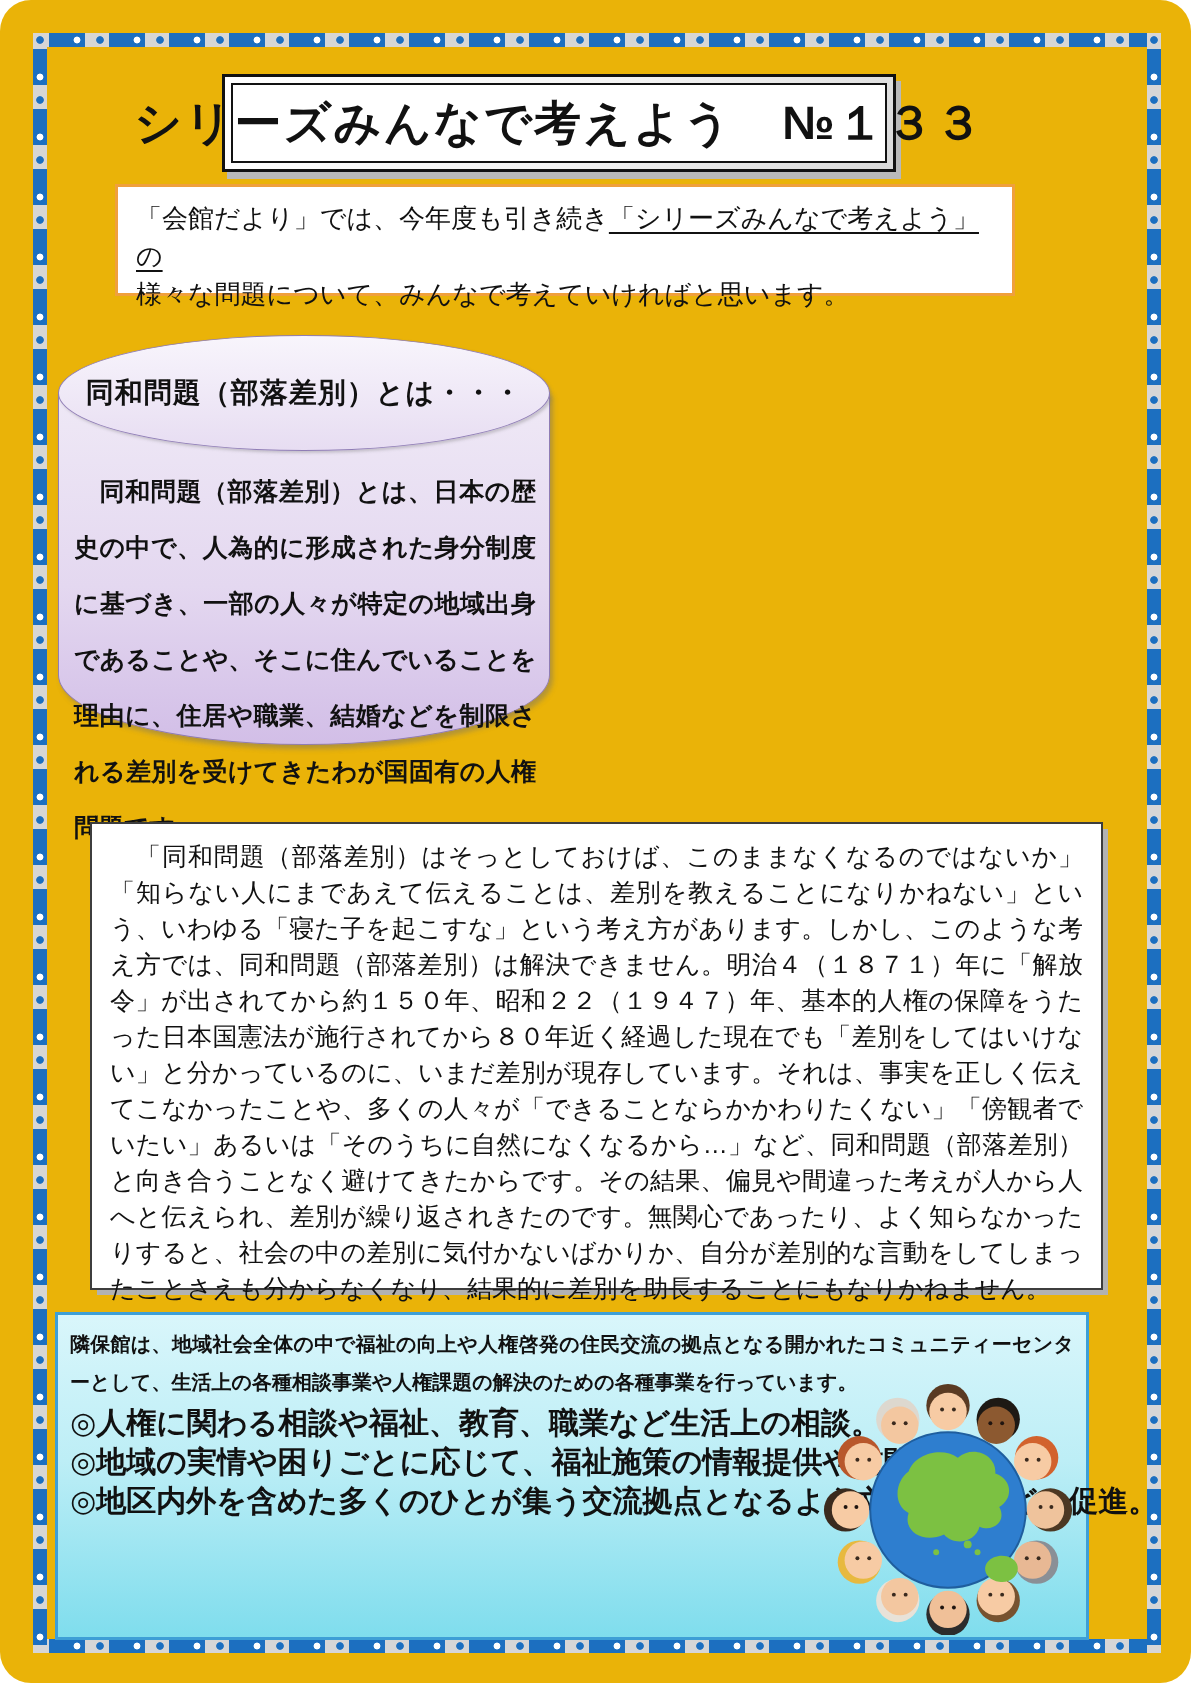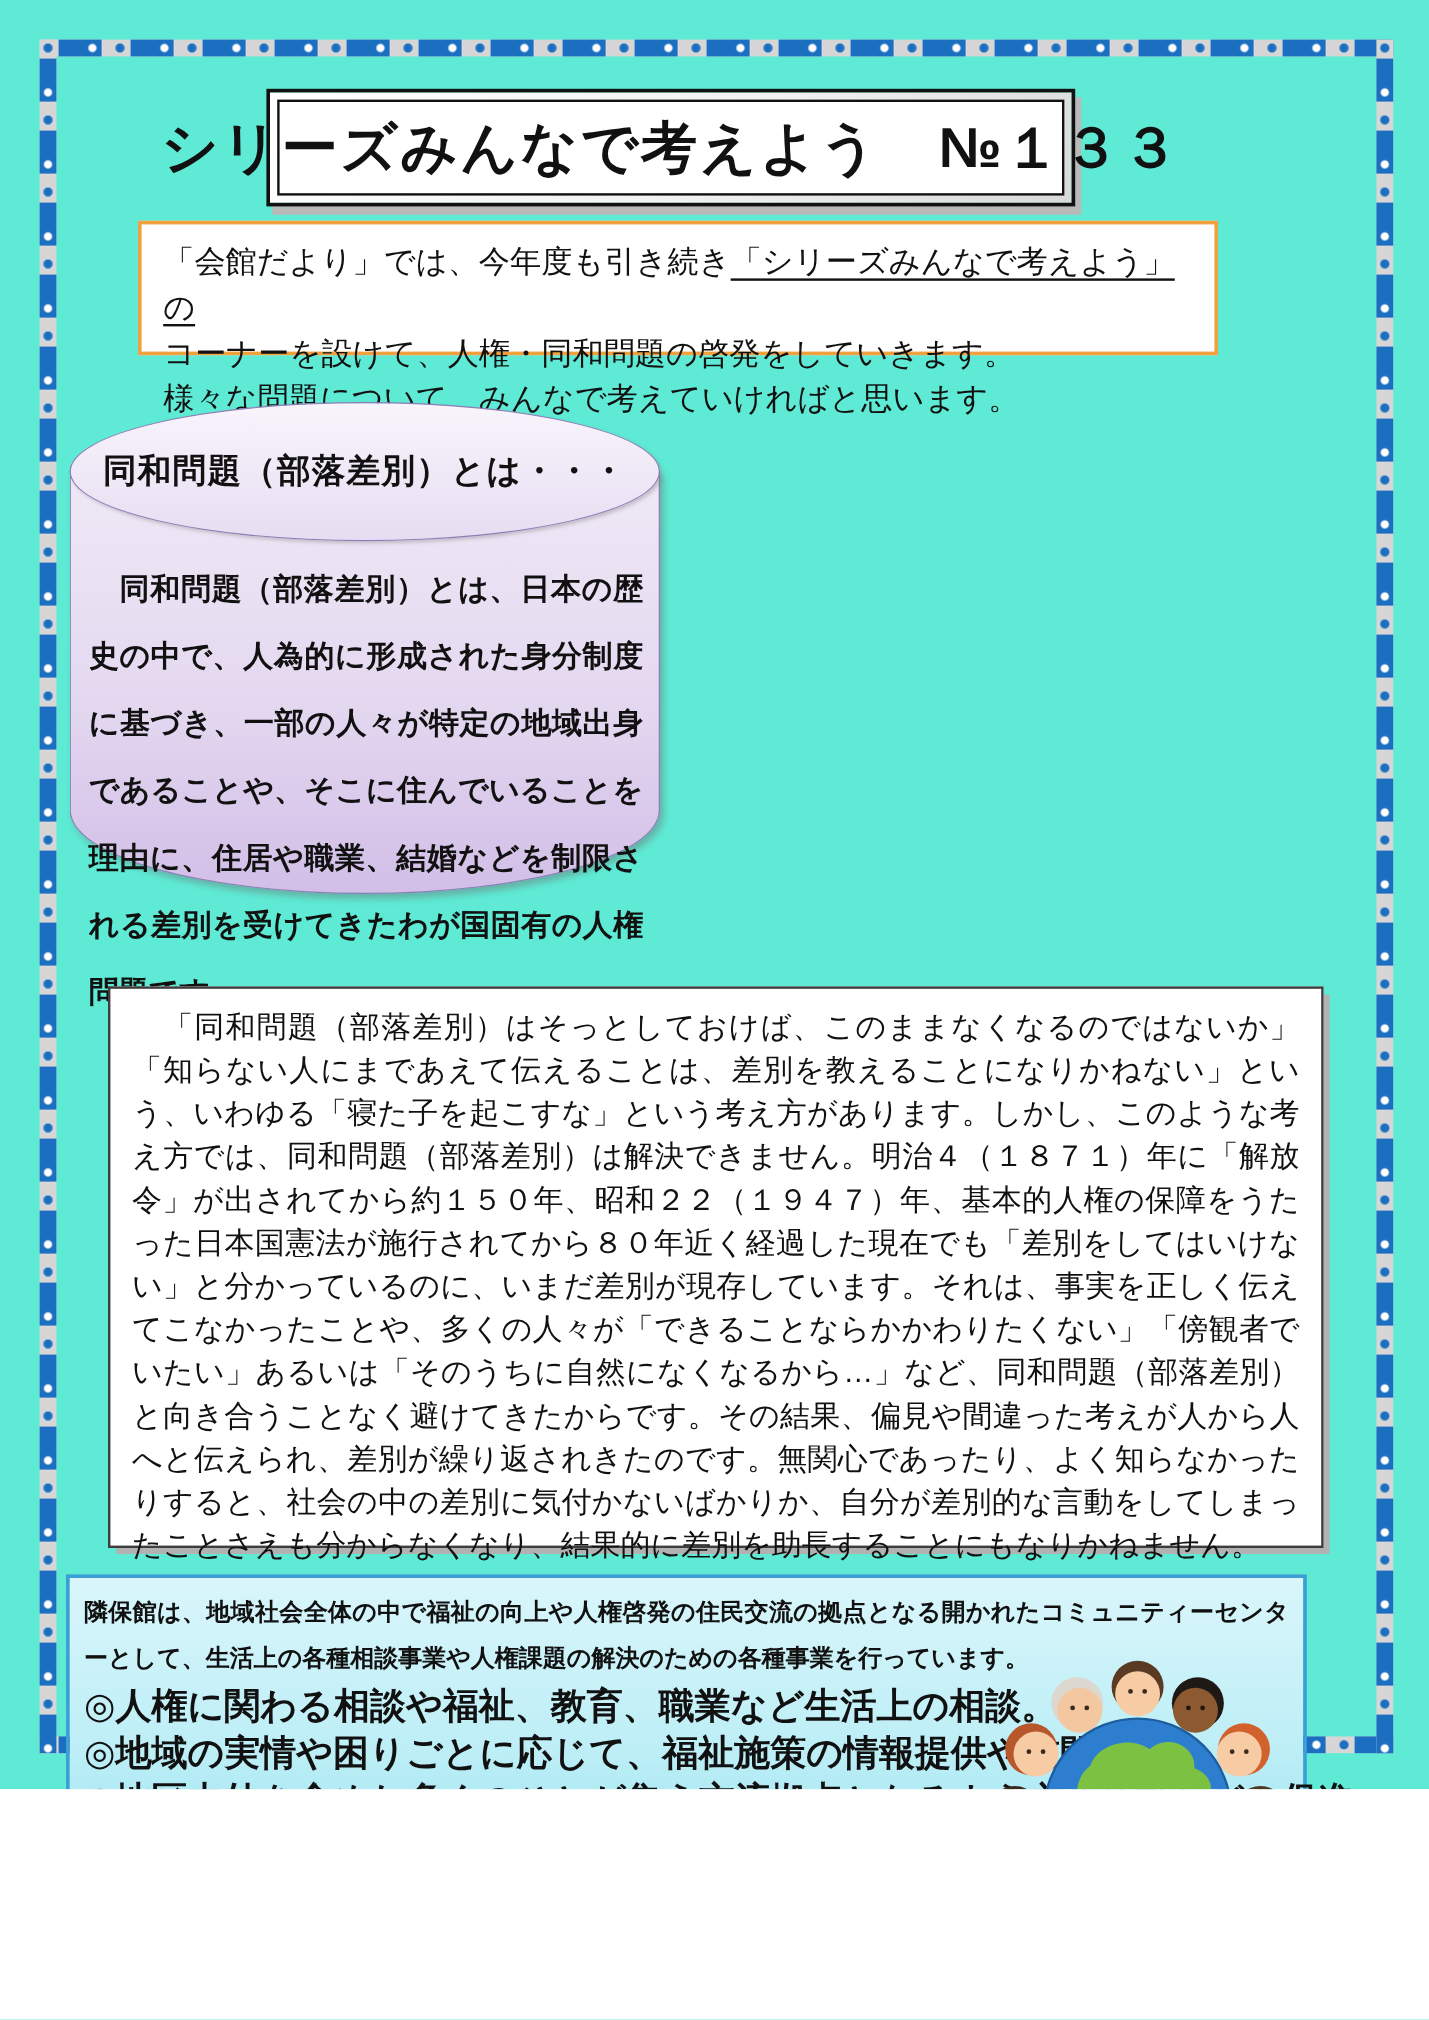--- a/index.html
+++ b/index.html
@@ -1,17 +1,17 @@
 <!DOCTYPE html>
 <html lang="ja"><head>
 <meta charset="utf-8">
 <style>
   html,body{margin:0;padding:0;background:#ffffff;}
   body{font-family:"Liberation Sans","DejaVu Sans",sans-serif;color:#111;}
-  .page{position:relative;width:1191px;height:1491px;background:#5eead4;overflow:hidden;}
+  .page{position:relative;width:1191px;height:1683px;background:#eab308;overflow:hidden;border-radius:31px;}
 
   
   .art-border{position:absolute;left:33px;top:33px;right:30px;bottom:30px;pointer-events:none;}
   .ab{position:absolute;background-color:#D6D6D6;}
   .ab-h{left:0;right:0;height:14px;
     background-image:
       radial-gradient(circle at 44px 7px,#ffffff 3px,rgba(0,0,0,0) 3.8px),
       radial-gradient(circle at 7px 7px,#1C6FC0 3.4px,rgba(0,0,0,0) 4.2px),
       linear-gradient(90deg,rgba(0,0,0,0) 0 16px,#1C6FC0 16px 52px,rgba(0,0,0,0) 52px);
     background-size:60px 14px;background-repeat:repeat-x;}
@@ -95,21 +95,20 @@
   </div>
 
   <div class="banner">
     <div class="banner-inner">
       <span class="banner-text">シリーズみんなで考えよう　№１３３</span>
     </div>
   </div>
 
   <div class="intro-box">
     <div><span>「会館だより」では、今年度も引き続き</span><span class="u">「シリーズみんなで考えよう」の</span></div>
-    <div>コーナーを設けて、人権・同和問題の啓発をしていきます。</div>
     <div>様々な問題について、みんなで考えていければと思います。</div>
   </div>
 
   <div class="cylinder cyl-left">
     <div class="cyl-body"></div>
     <div class="cyl-top">
       <div class="cyl-title">同和問題（部落差別）とは・・・</div>
     </div>
     <div class="cyl-text">　同和問題（部落差別）とは、日本の歴史の中で、人為的に形成された身分制度に基づき、一部の人々が特定の地域出身であることや、そこに住んでいることを理由に、住居や職業、結婚などを制限される差別を受けてきたわが国固有の人権問題です。</div>
   </div>

